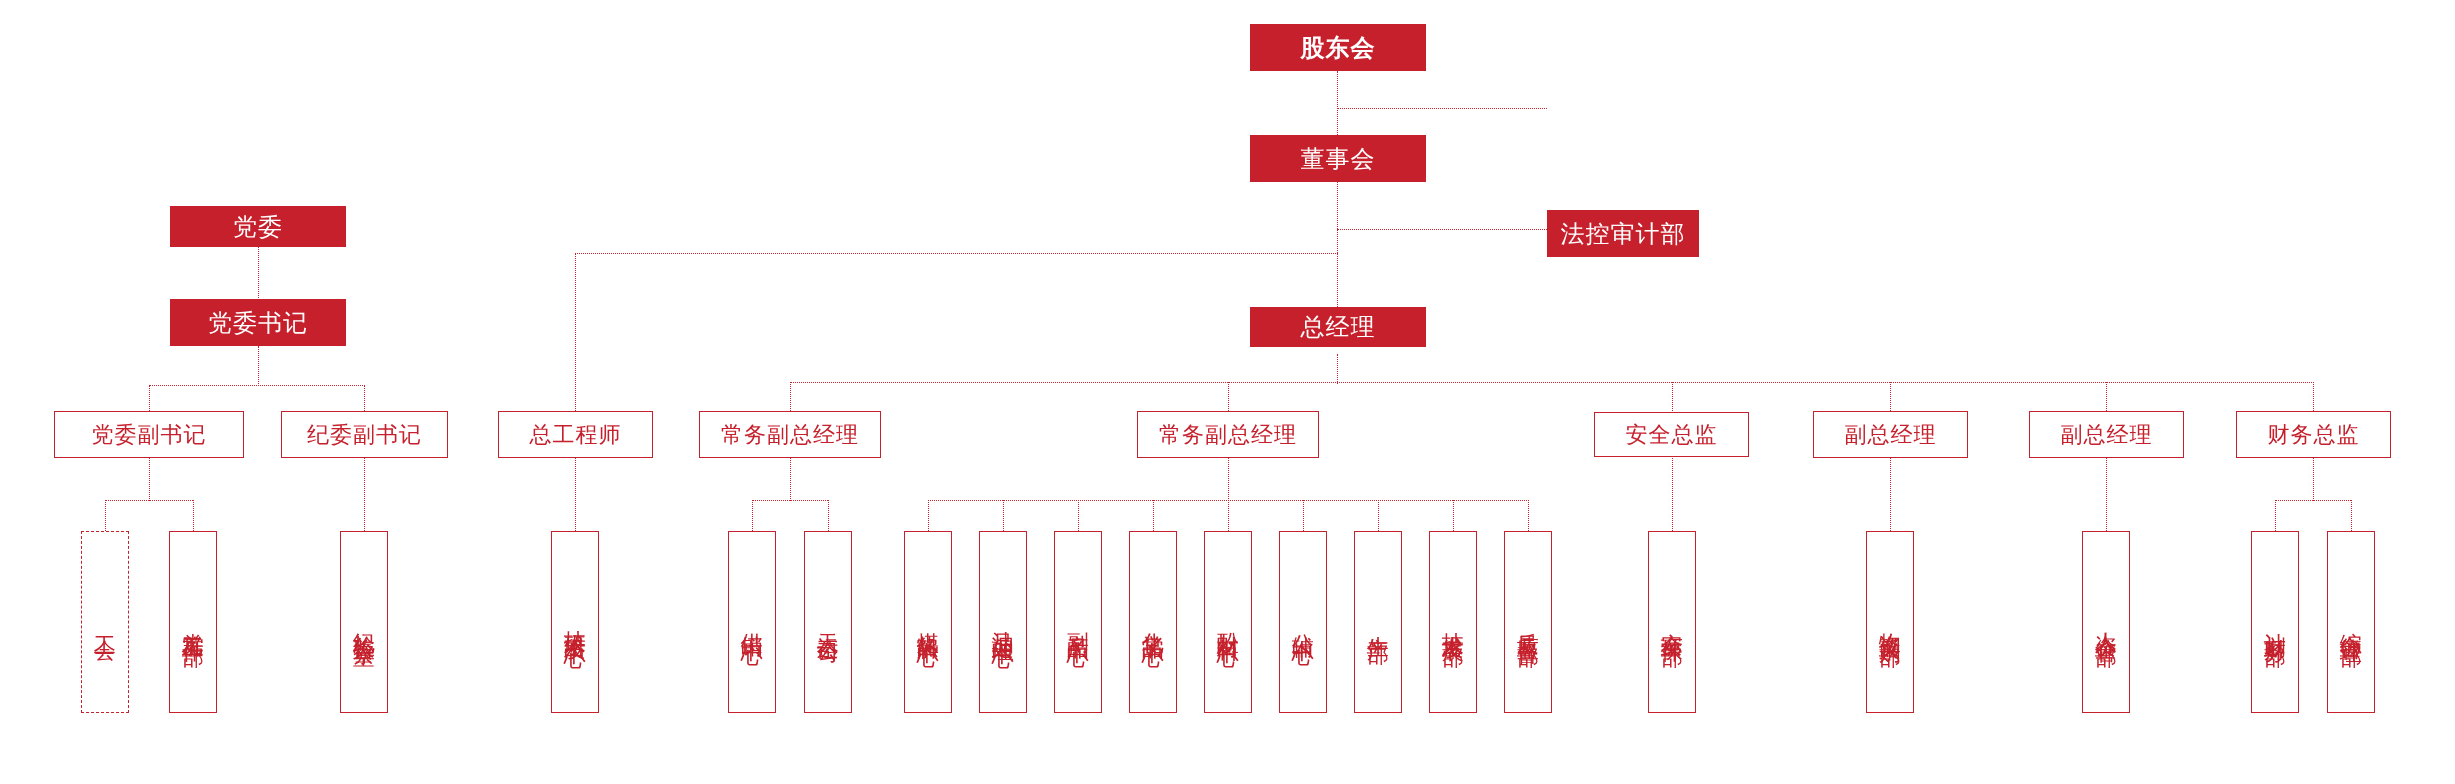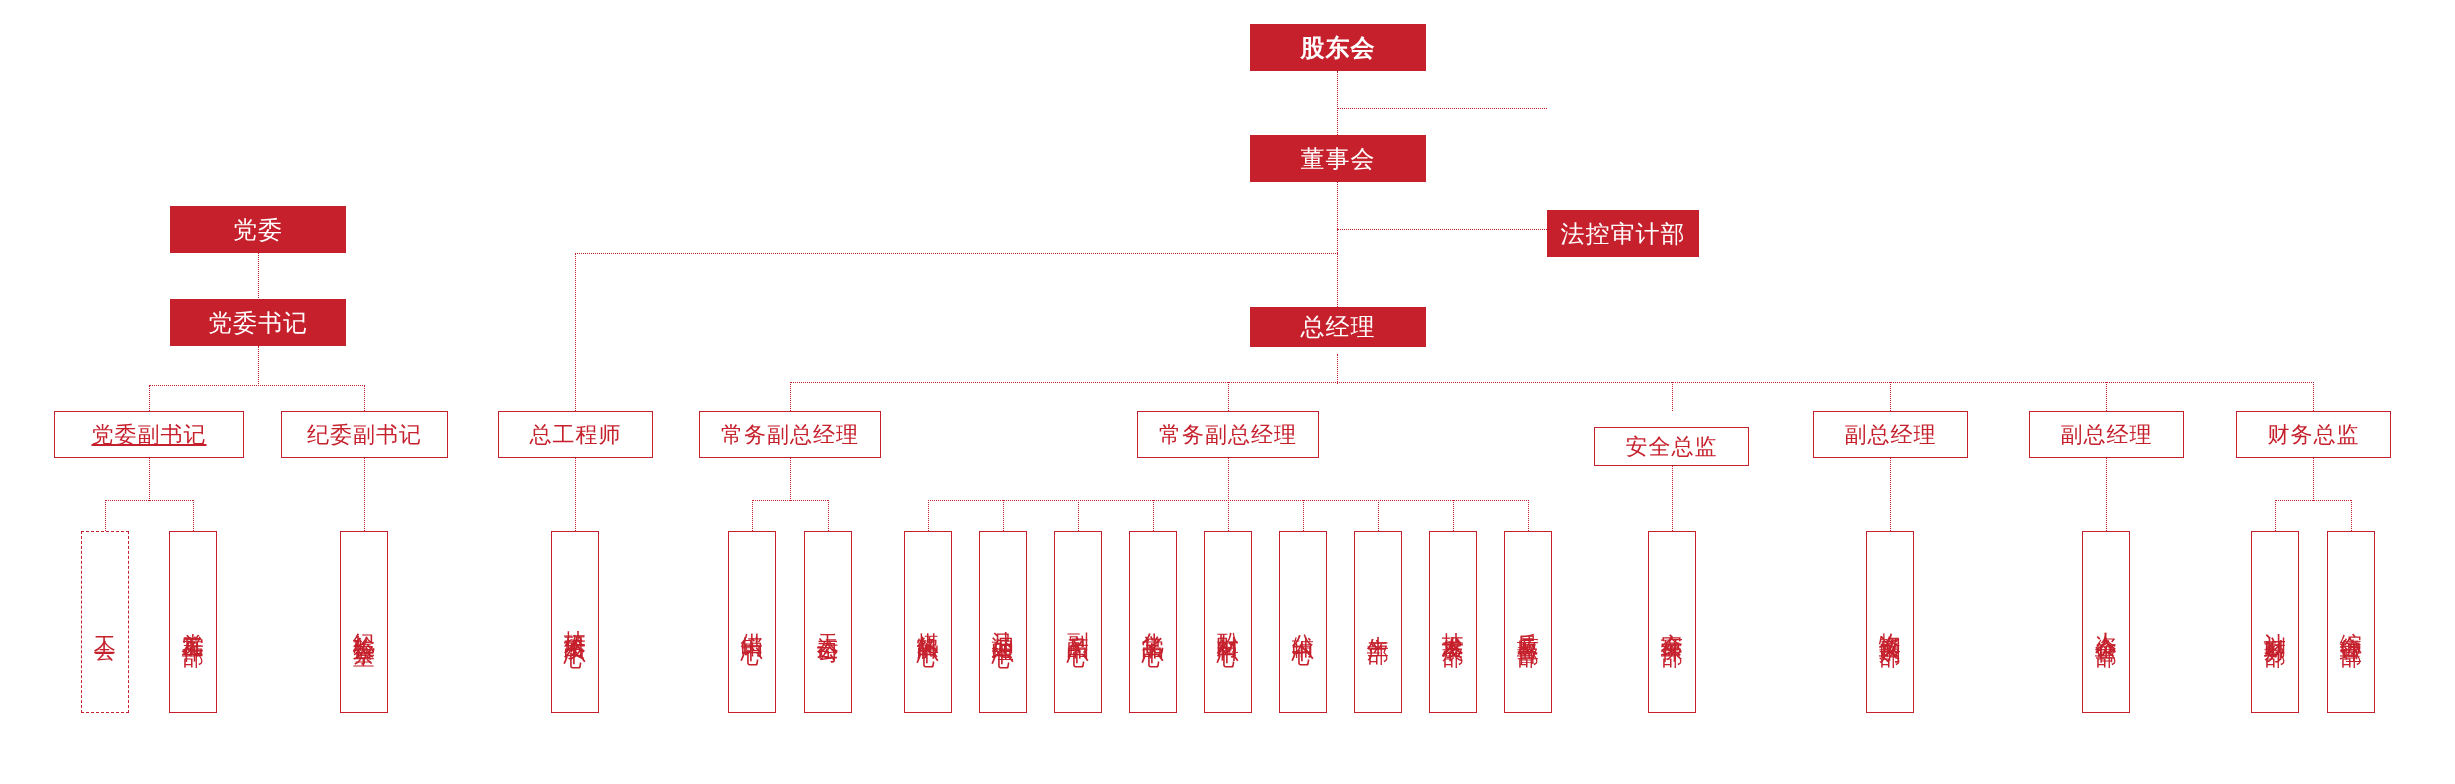--- a/index.html
+++ b/index.html
@@ -151,25 +151,25 @@
 
   <div class="node filled" style="left:1250px;top:24px;width:176px;height:47px;">股东会</div>
 
 
   <div class="node filled thin" style="left:1250px;top:135px;width:176px;height:47px;">董事会</div>
 
   <div class="node filled thin" style="left:1547px;top:210px;width:152px;height:47px;">法控审计部</div>
 
   <div class="node filled thin" style="left:1250px;top:307px;width:176px;height:40px;">总经理</div>
 
-  <div class="node filled thin" style="left:170px;top:206px;width:176px;height:47px;">党委</div>
+  <div class="node filled thin" style="left:170px;top:206px;width:176px;height:41px;">党委</div>
 
   <div class="node filled thin" style="left:170px;top:299px;width:176px;height:47px;">党委书记</div>
 
-  <div class="node outline" style="left:54px;top:411px;width:190px;height:47px;text-decoration:underline;">党委副书记</div>
+  <div class="node outline" style="left:54px;top:411px;width:190px;height:47px;">党委副书记</div>
 
   <div class="node outline" style="left:281px;top:411px;width:167px;height:47px;">纪委副书记</div>
 
   <div class="node dashed vert" style="left:81px;top:531px;width:48px;height:182px;">工会</div>
 
   <div class="node outline vert" style="left:169px;top:531px;width:48px;height:182px;">党群工作部</div>
 
   <div class="node outline vert" style="left:340px;top:531px;width:48px;height:182px;">纪检监察室</div>
 
   <div class="node outline" style="left:498px;top:411px;width:155px;height:47px;">总工程师</div>
@@ -195,21 +195,21 @@
   <div class="node outline vert" style="left:1204px;top:531px;width:48px;height:182px;">酚材料中心</div>
 
   <div class="node outline vert" style="left:1279px;top:531px;width:48px;height:182px;">公辅中心</div>
 
   <div class="node outline vert" style="left:1354px;top:531px;width:48px;height:182px;">生产部</div>
 
   <div class="node outline vert" style="left:1429px;top:531px;width:48px;height:182px;">技术发展部</div>
 
   <div class="node outline vert" style="left:1504px;top:531px;width:48px;height:182px;">质量监督部</div>
 
-  <div class="node outline" style="left:1594px;top:427px;width:155px;height:39px;">安全总监</div>
+  <div class="node outline" style="left:1594px;top:412px;width:155px;height:45px;">安全总监</div>
 
   <div class="node outline vert" style="left:1648px;top:531px;width:48px;height:182px;">安全环保部</div>
 
   <div class="node outline" style="left:1813px;top:411px;width:155px;height:47px;">副总经理</div>
 
   <div class="node outline vert" style="left:1866px;top:531px;width:48px;height:182px;">物资采购部</div>
 
   <div class="node outline" style="left:2029px;top:411px;width:155px;height:47px;">副总经理</div>
 
   <div class="node outline vert" style="left:2082px;top:531px;width:48px;height:182px;">人资企管部</div>

